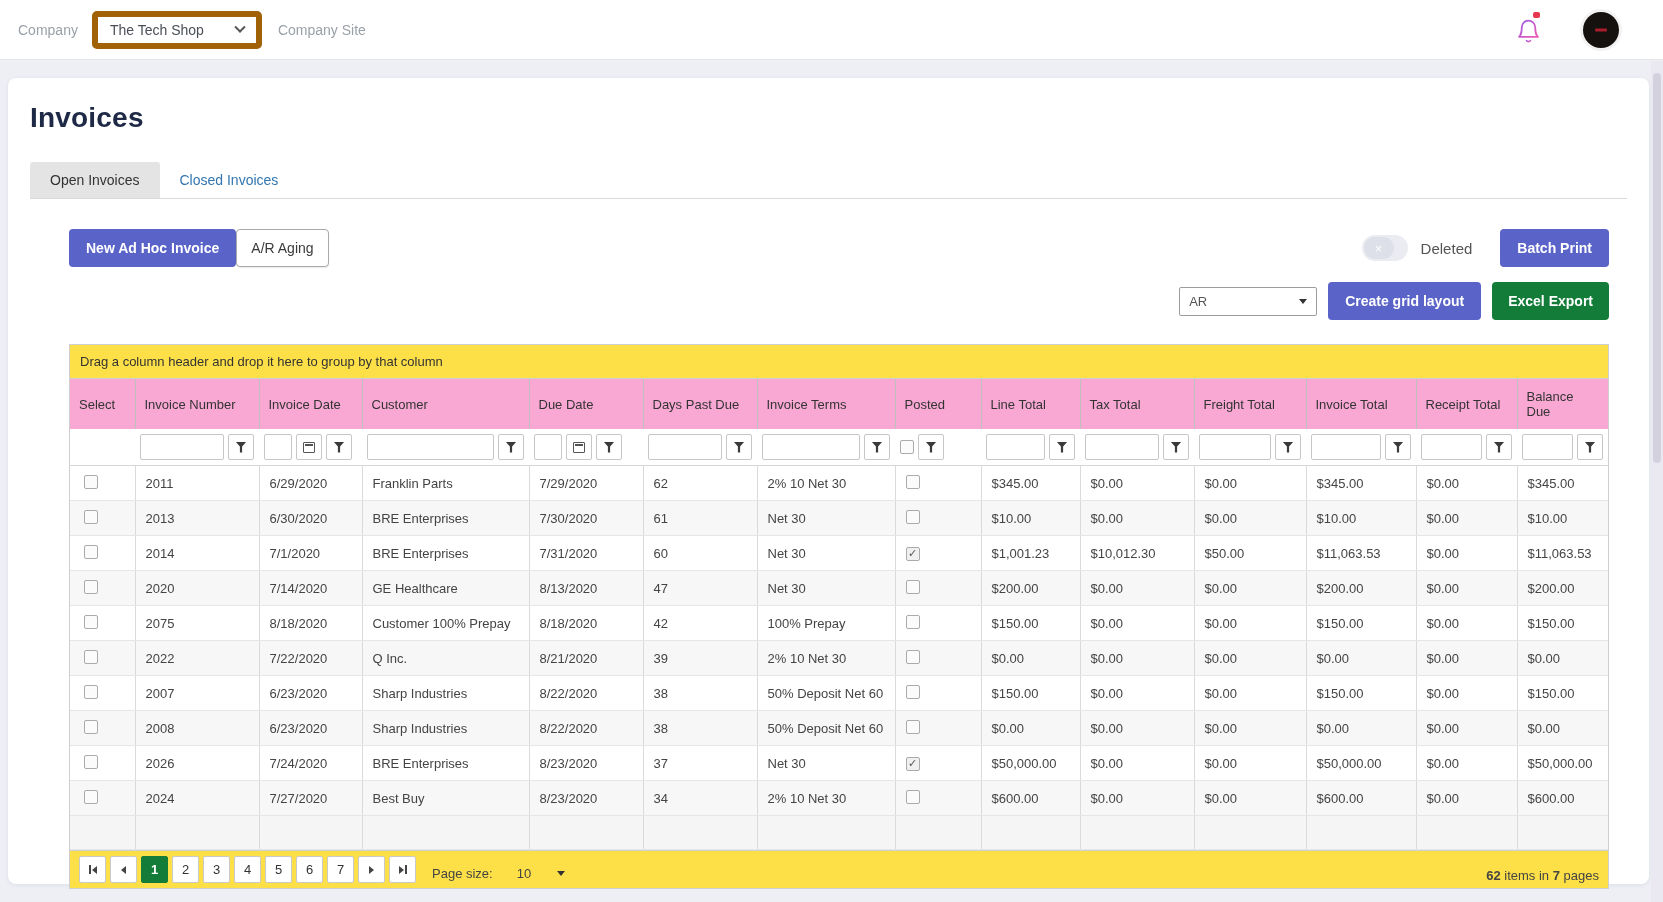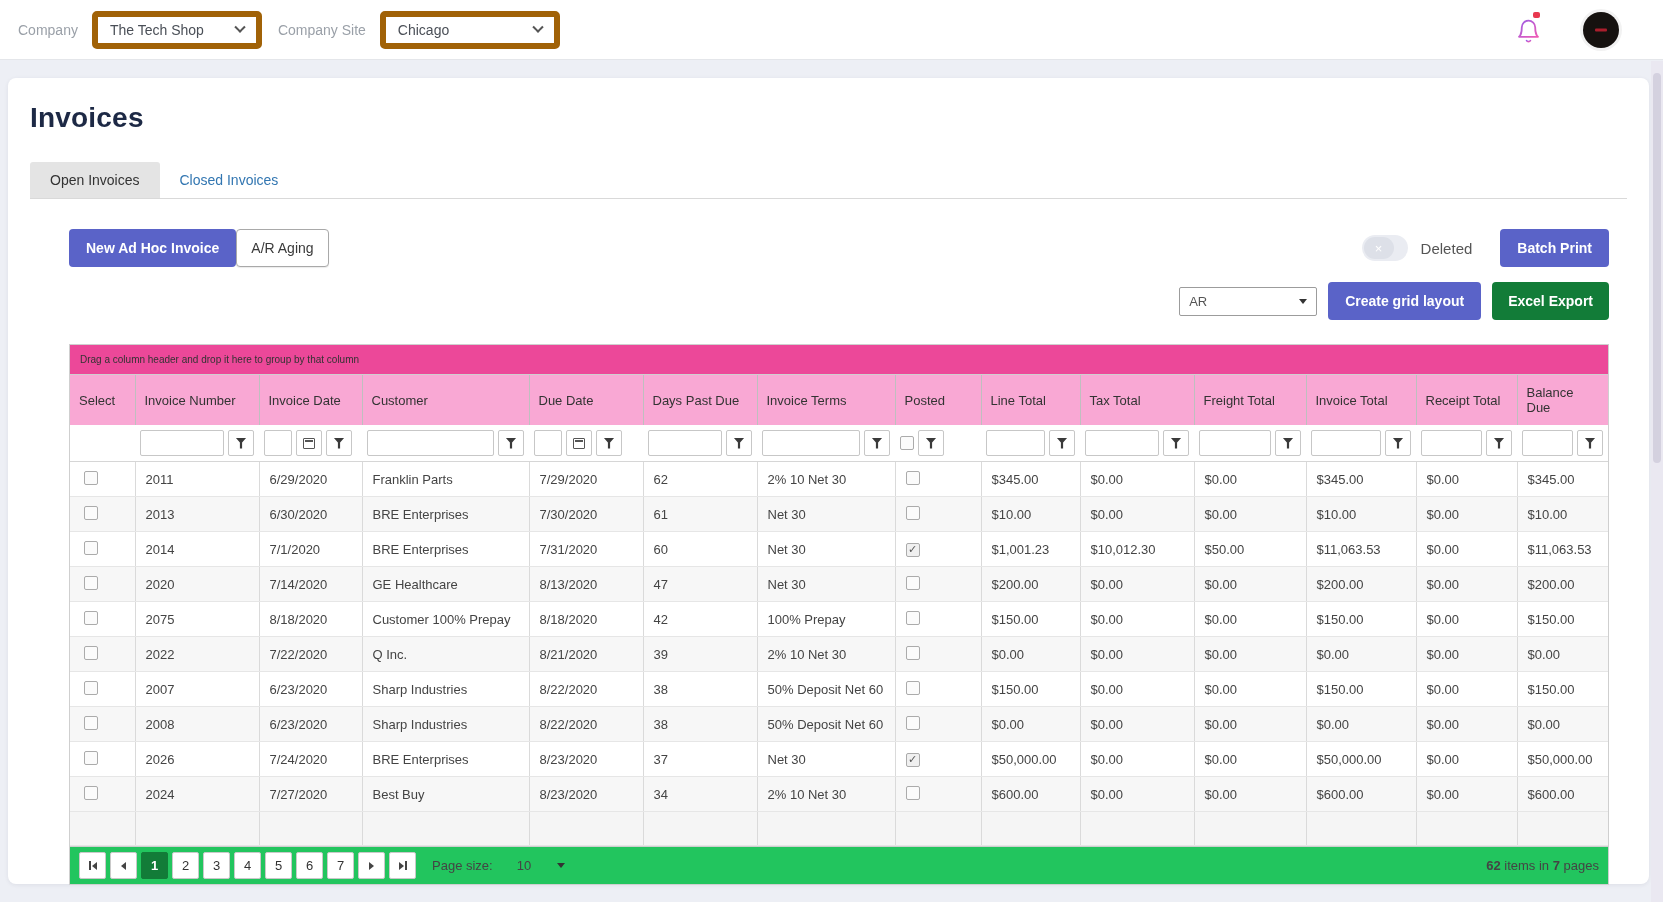--- a/index.html
+++ b/index.html
@@ -55,22 +55,22 @@
 
   .toolbar2 { margin-top:15px; display:flex; align-items:center; justify-content:flex-end; gap:11px; }
   .mini-select { width:138px; height:29px; border:1px solid #9c9c9c; border-radius:2px; background:#fff;
                  display:flex; align-items:center; justify-content:space-between; padding:0 9px;
                  font-size:13px; color:#555; cursor:pointer; }
   .tri-down { width:0; height:0; border-left:4px solid transparent; border-right:4px solid transparent;
               border-top:5px solid #333; }
 
   
   .grid { margin-top:24px; border:1px solid #cfcfcf; width:1540px; }
-  .group-bar { background:#ec4899; border-bottom:1px solid #cfcfcf; padding:9px 10px;
-               font-size:10px; color:#333; }
+  .group-bar { background:#fde047; border-bottom:1px solid #cfcfcf; padding:9px 10px;
+               font-size:13px; color:#333; }
   table { border-collapse:collapse; table-layout:fixed; width:1538px; font-size:13px; }
   col.c0{width:65px} col.c1{width:124px} col.c2{width:103px} col.c3{width:167px}
   col.c4{width:114px} col.c5{width:114px} col.c6{width:138px} col.c7{width:86px}
   col.c8{width:99px} col.c9{width:114px} col.c10{width:112px} col.c11{width:110px}
   col.c12{width:101px} col.c13{width:91px}
   thead th { background:#f9a8d4; color:#333; font-weight:normal; text-align:left;
              padding:6px 9px; height:50px; vertical-align:middle; border-left:1px solid #bfbfbf;
              cursor:pointer; }
   thead th:first-child { border-left:none; }
   tr.filter-row td { padding:5px 5px; border-bottom:1px solid #d6d6d6; background:#fff; }
@@ -88,21 +88,21 @@
         display:inline-flex; align-items:center; justify-content:center; font-size:11px; color:#555;
         cursor:pointer; line-height:1; }
   .cb.checked { background:#f0f0f0; }
   tbody td { padding:0 10px; height:35px; color:#444; border-left:1px solid #dadada;
              border-bottom:1px solid #e6e6e6; overflow:hidden; white-space:nowrap; }
   tbody td:first-child { border-left:none; padding-left:14px; }
   tbody tr:nth-child(even) td { background:#f7f7f7; }
   tbody tr.empty-row td { background:#f5f5f5; height:34px; }
 
   
-  .pager { display:flex; align-items:center; background:#22c55e; border-top:1px solid #cfcfcf;
+  .pager { display:flex; align-items:flex-end; background:#fde047; border-top:1px solid #cfcfcf;
            padding:5px 9px; font-size:13px; color:#444; }
   .pg-btn { width:27px; height:27px; margin-right:4px; background:#fff; border:1px solid #c9c9c9;
             border-radius:2px; display:inline-flex; align-items:center; justify-content:center;
             cursor:pointer; color:#333; font-size:13px; gap:1px; }
   .pg-btn.active { background:var(--pager-active); border-color:var(--pager-active); color:#fff; font-weight:bold; }
   .tri-l { width:0;height:0;border-top:4px solid transparent;border-bottom:4px solid transparent;border-right:5px solid #444; }
   .tri-r { width:0;height:0;border-top:4px solid transparent;border-bottom:4px solid transparent;border-left:5px solid #444; }
   .pg-bar { width:2px; height:9px; background:#444; }
   .page-size { display:flex; align-items:center; margin-left:12px; gap:20px; }
   .ps-select { display:flex; align-items:center; gap:26px; cursor:pointer; padding:2px 4px; }
@@ -118,24 +118,20 @@
 
 <div class="screen">
 
   <div class="topbar">
     <span class="tb-label">Company</span>
     <div class="tb-select">
       <span>The Tech Shop</span>
       <span class="chev"></span>
     </div>
     <span class="tb-label">Company Site</span>
-    <div class="tb-select site">
-      <span>Chicago</span>
-      <span class="chev"></span>
-    </div>
     <div class="topbar-right">
       <div class="bell-wrap">
         <svg width="27" height="29" viewBox="0 0 24 26" fill="none">
           <defs>
             <linearGradient id="bellgrad" x1="0" y1="0" x2="1" y2="1">
               <stop offset="0" stop-color="#9b5de5"></stop>
                 <stop offset="1" stop-color="#f15bb5"></stop>
             </linearGradient>
           </defs>
           <path d="M18 11a6 6 0 10-12 0c0 7-2.5 8.6-2.5 8.6h17S18 18 18 11" stroke="url(#bellgrad)" stroke-width="1.6" fill="none" stroke-linecap="round" stroke-linejoin="round"></path>

